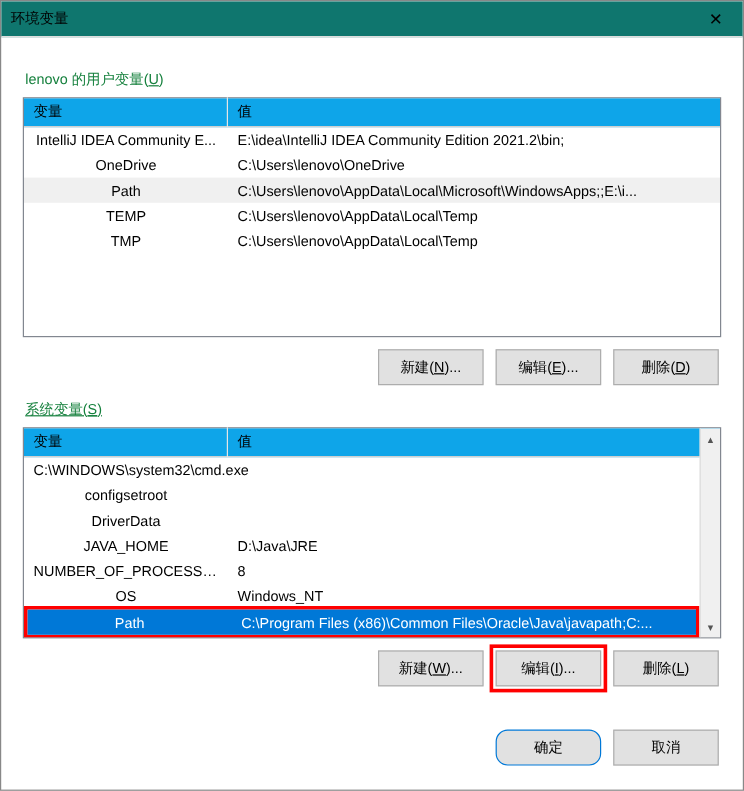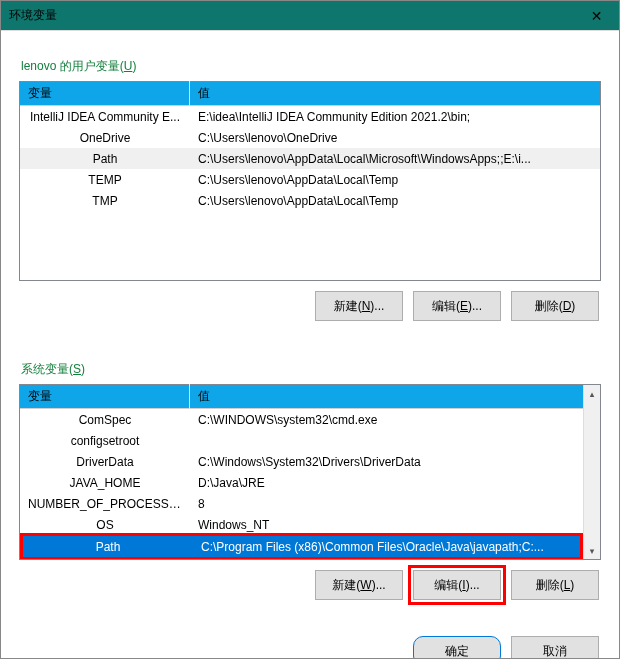--- a/index.html
+++ b/index.html
@@ -181,40 +181,38 @@
         <span class="underline">E</span>
         <span>)...</span>
     </button>
     <button class="btn">
       <span>删除(</span>
         <span class="underline">D</span>
         <span>)</span>
     </button>
   </div>
 
-  <div class="section-label" style="margin-top:38px;">
+  <div class="section-label" style="margin-top:10px;text-decoration:underline;">
     <span>系统变量(</span><span class="underline">S</span><span>)</span>
   </div>
 
   <div class="tablebox system-tablebox" style="height:176px;">
     <div class="thead">
       <div class="th col-name">变量</div>
       <div class="th col-val">值</div>
     </div>
     <div class="clip-rows">
       <div class="tr">
-        <div class="td col-name">ComSpec</div>
         <div class="td col-val">C:\WINDOWS\system32\cmd.exe</div>
       </div>
       <div class="tr">
         <div class="td col-name">configsetroot</div>
       </div>
       <div class="tr">
         <div class="td col-name">DriverData</div>
-        <div class="td col-val">C:\Windows\System32\Drivers\DriverData</div>
       </div>
       <div class="tr">
         <div class="td col-name">JAVA_HOME</div>
         <div class="td col-val">D:\Java\JRE</div>
       </div>
       <div class="tr">
         <div class="td col-name">NUMBER_OF_PROCESSORS</div>
         <div class="td col-val">8</div>
       </div>
       <div class="tr">

